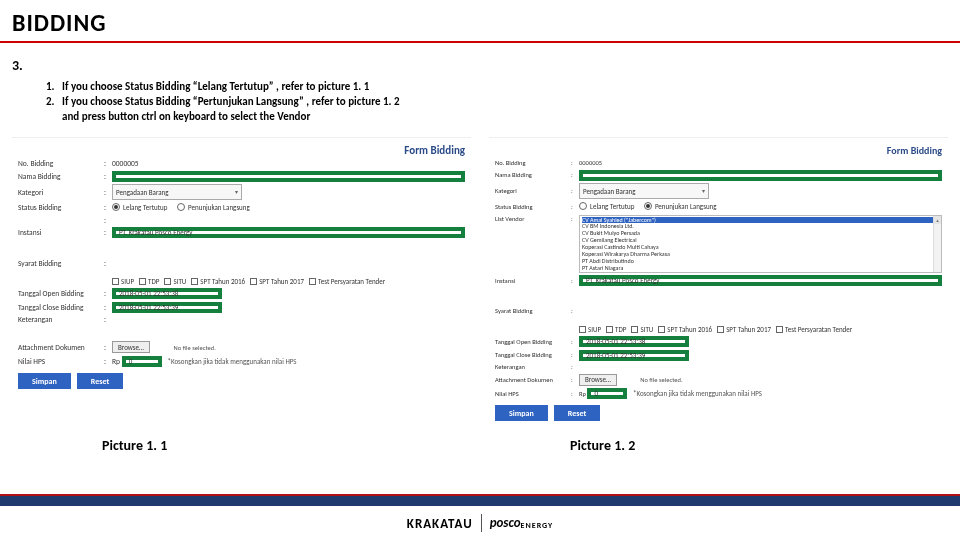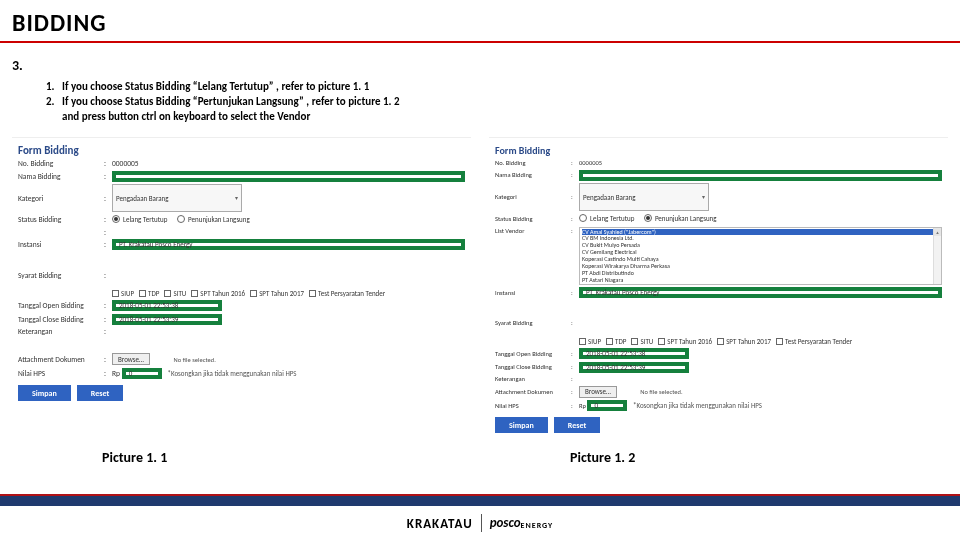--- a/index.html
+++ b/index.html
@@ -6,32 +6,32 @@
   body { width: 960px; height: 540px; font-family: Calibri, Arial, sans-serif; background: #fff; color: #000; position: relative; overflow: hidden; }
   .slide-title { font-size: 24px; font-weight: 700; padding: 8px 12px 4px; border-bottom: 2px solid #cc0000; letter-spacing: 1px; }
   .section-row { display: flex; align-items: baseline; padding: 14px 12px 4px; font-weight: 700; font-size: 14px; }
   .section-row .num { width: 18px; }
   .ol { padding: 2px 12px 8px 46px; font-size: 11px; font-weight: 700; line-height: 1.35; }
   .ol .row { display: flex; }
   .ol .row .li-num { width: 16px; }
   .ol .row .li-txt { flex: 1; }
   .pics { display: flex; gap: 18px; padding: 4px 12px 0; }
   .panel { flex: 1; background: #fff; border-top: 1px solid #eee; padding: 6px 6px 2px; }
-  .form-title { font-size: 10px; font-weight: 700; color: #2b4a88; margin-bottom: 0; }
+  .form-title { font-size: 10px; font-weight: 700; color: #2b4a88; margin-bottom: 0; text-align: right; }
   .panel-a .form-title { font-size: 11px; }
   .fr { display: flex; align-items: center; font-size: 7.5px; margin: 2.5px 0; color: #333; }
   .fr .lbl { width: 86px; }
   .fr .colon { width: 8px; }
   .fr .val { flex: 1; }
   .panel-b .fr { font-size: 6.5px; }
   .panel-b .fr .lbl { width: 76px; }
   .inp { border: 4px solid #15803d; background: #fff; height: 11px; display: flex; align-items: center; padding: 0 3px; font-size: 7px; }
   .inp.narrow { width: 110px; display: inline-flex; }
   .inp.tiny { width: 40px; display: inline-flex; }
-  .sel { border: 1px solid #aaa; background: #f7f7f7; height: 28px; width: 130px; display: flex; align-items: center; justify-content: space-between; padding: 0 3px; font-size: 7px; }
+  .sel { border: 1px solid #aaa; background: #f7f7f7; height: 16px; width: 130px; display: flex; align-items: center; justify-content: space-between; padding: 0 3px; font-size: 7px; }
   .sel .chev { font-size: 6px; color: #666; }
   .radio { display: inline-flex; align-items: center; margin-right: 8px; font-size: 7px; }
   .radio .dot { width: 8px; height: 8px; border: 1px solid #666; border-radius: 50%; margin-right: 3px; position: relative; }
   .radio .dot.on::after { content: ""; position: absolute; inset: 1px; border-radius: 50%; background: #333; }
   .chkrow { display: flex; flex-wrap: wrap; gap: 5px; margin-top: 36px; }
   .chk { display: inline-flex; align-items: center; font-size: 7px; }
   .chk .box { width: 7px; height: 7px; border: 1px solid #666; margin-right: 2px; }
   .listbox { border: 1px solid #bbb; height: 58px; overflow: hidden; font-size: 6px; padding: 1px 2px; position: relative; }
   .listbox .line { line-height: 1.15; }
   .listbox .line.hl { background: #2f63c1; color: #fff; }

